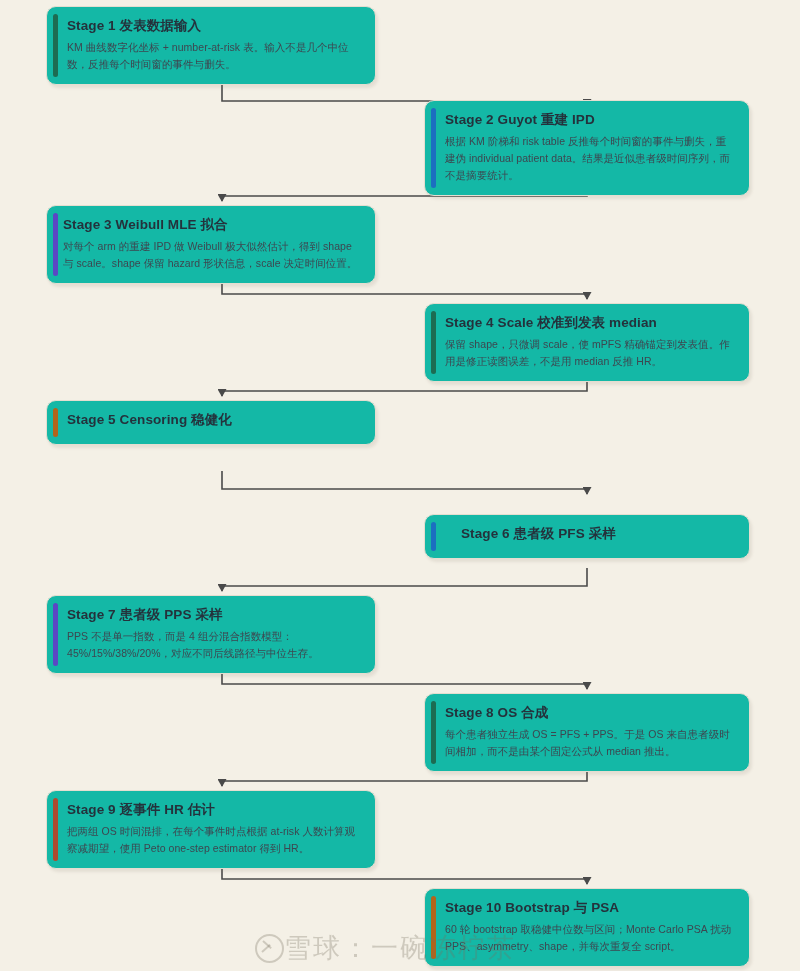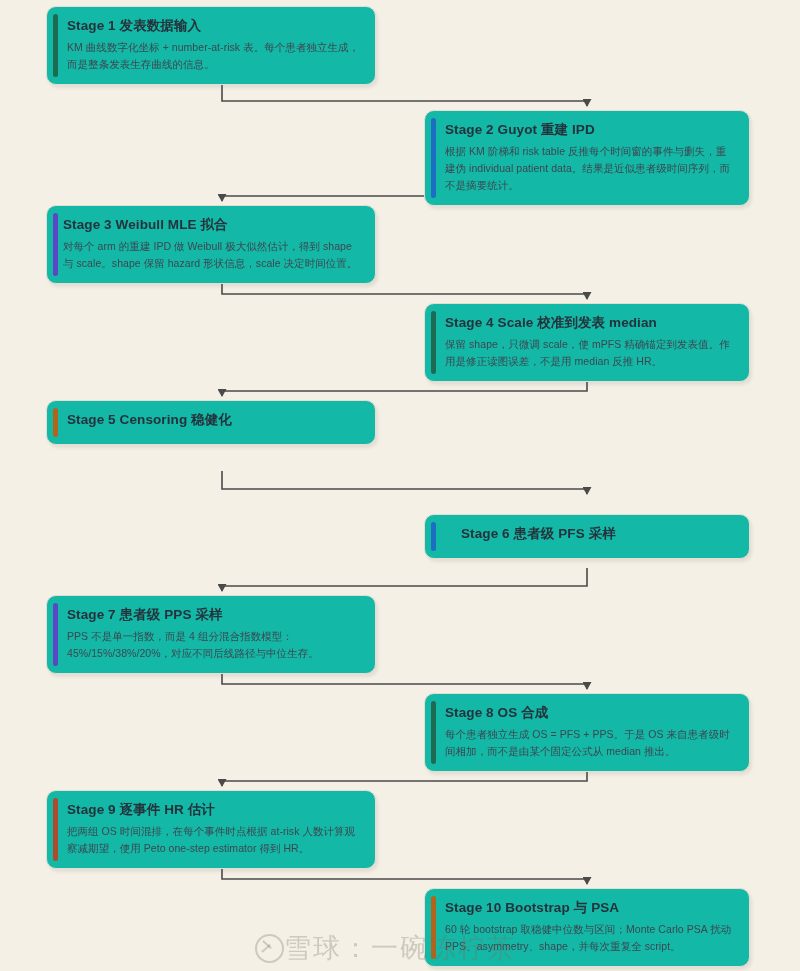--- a/index.html
+++ b/index.html
@@ -133,24 +133,24 @@
       <path d="M587,568 L587,586 L222,586 L222,591" marker-end="url(#arrowhead)"></path>
       <path d="M222,666 L222,684 L587,684 L587,689" marker-end="url(#arrowhead)"></path>
       <path d="M587,763 L587,781 L222,781 L222,786" marker-end="url(#arrowhead)"></path>
       <path d="M222,861 L222,879 L587,879 L587,884" marker-end="url(#arrowhead)"></path>
     </g>
   </svg>
 
   <div class="stage-card side-left" style="top:6px;">
     <span class="accent-bar" style="background: rgb(29, 107, 82);"></span>
     <p class="stage-title">Stage 1 发表数据输入</p>
-    <p class="stage-body">KM 曲线数字化坐标 + number-at-risk 表。每个患者独立生成，而是整条发表生存曲线的信息。</p>
-  </div>
-
-  <div class="stage-card side-right" style="top:110px;">
+    <p class="stage-body">KM 曲线数字化坐标 + number-at-risk 表。输入不是几个中位数，反推每个时间窗的事件与删失。</p>
+  </div>
+
+  <div class="stage-card side-right" style="top:100px;">
     <span class="accent-bar" style="background: rgb(28, 111, 192);"></span>
     <p class="stage-title">Stage 2 Guyot 重建 IPD</p>
     <p class="stage-body">根据 KM 阶梯和 risk table 反推每个时间窗的事件与删失，重建伪 individual patient data。结果是近似患者级时间序列，而不是摘要统计。</p>
   </div>
 
   <div class="stage-card side-left" style="top:205px;padding-left:16px;">
     <span class="accent-bar" style="background: rgb(91, 71, 196);"></span>
     <p class="stage-title">Stage 3 Weibull MLE 拟合</p>
     <p class="stage-body">对每个 arm 的重建 IPD 做 Weibull 极大似然估计，得到 shape 与 scale。shape 保留 hazard 形状信息，scale 决定时间位置。</p>
   </div>

